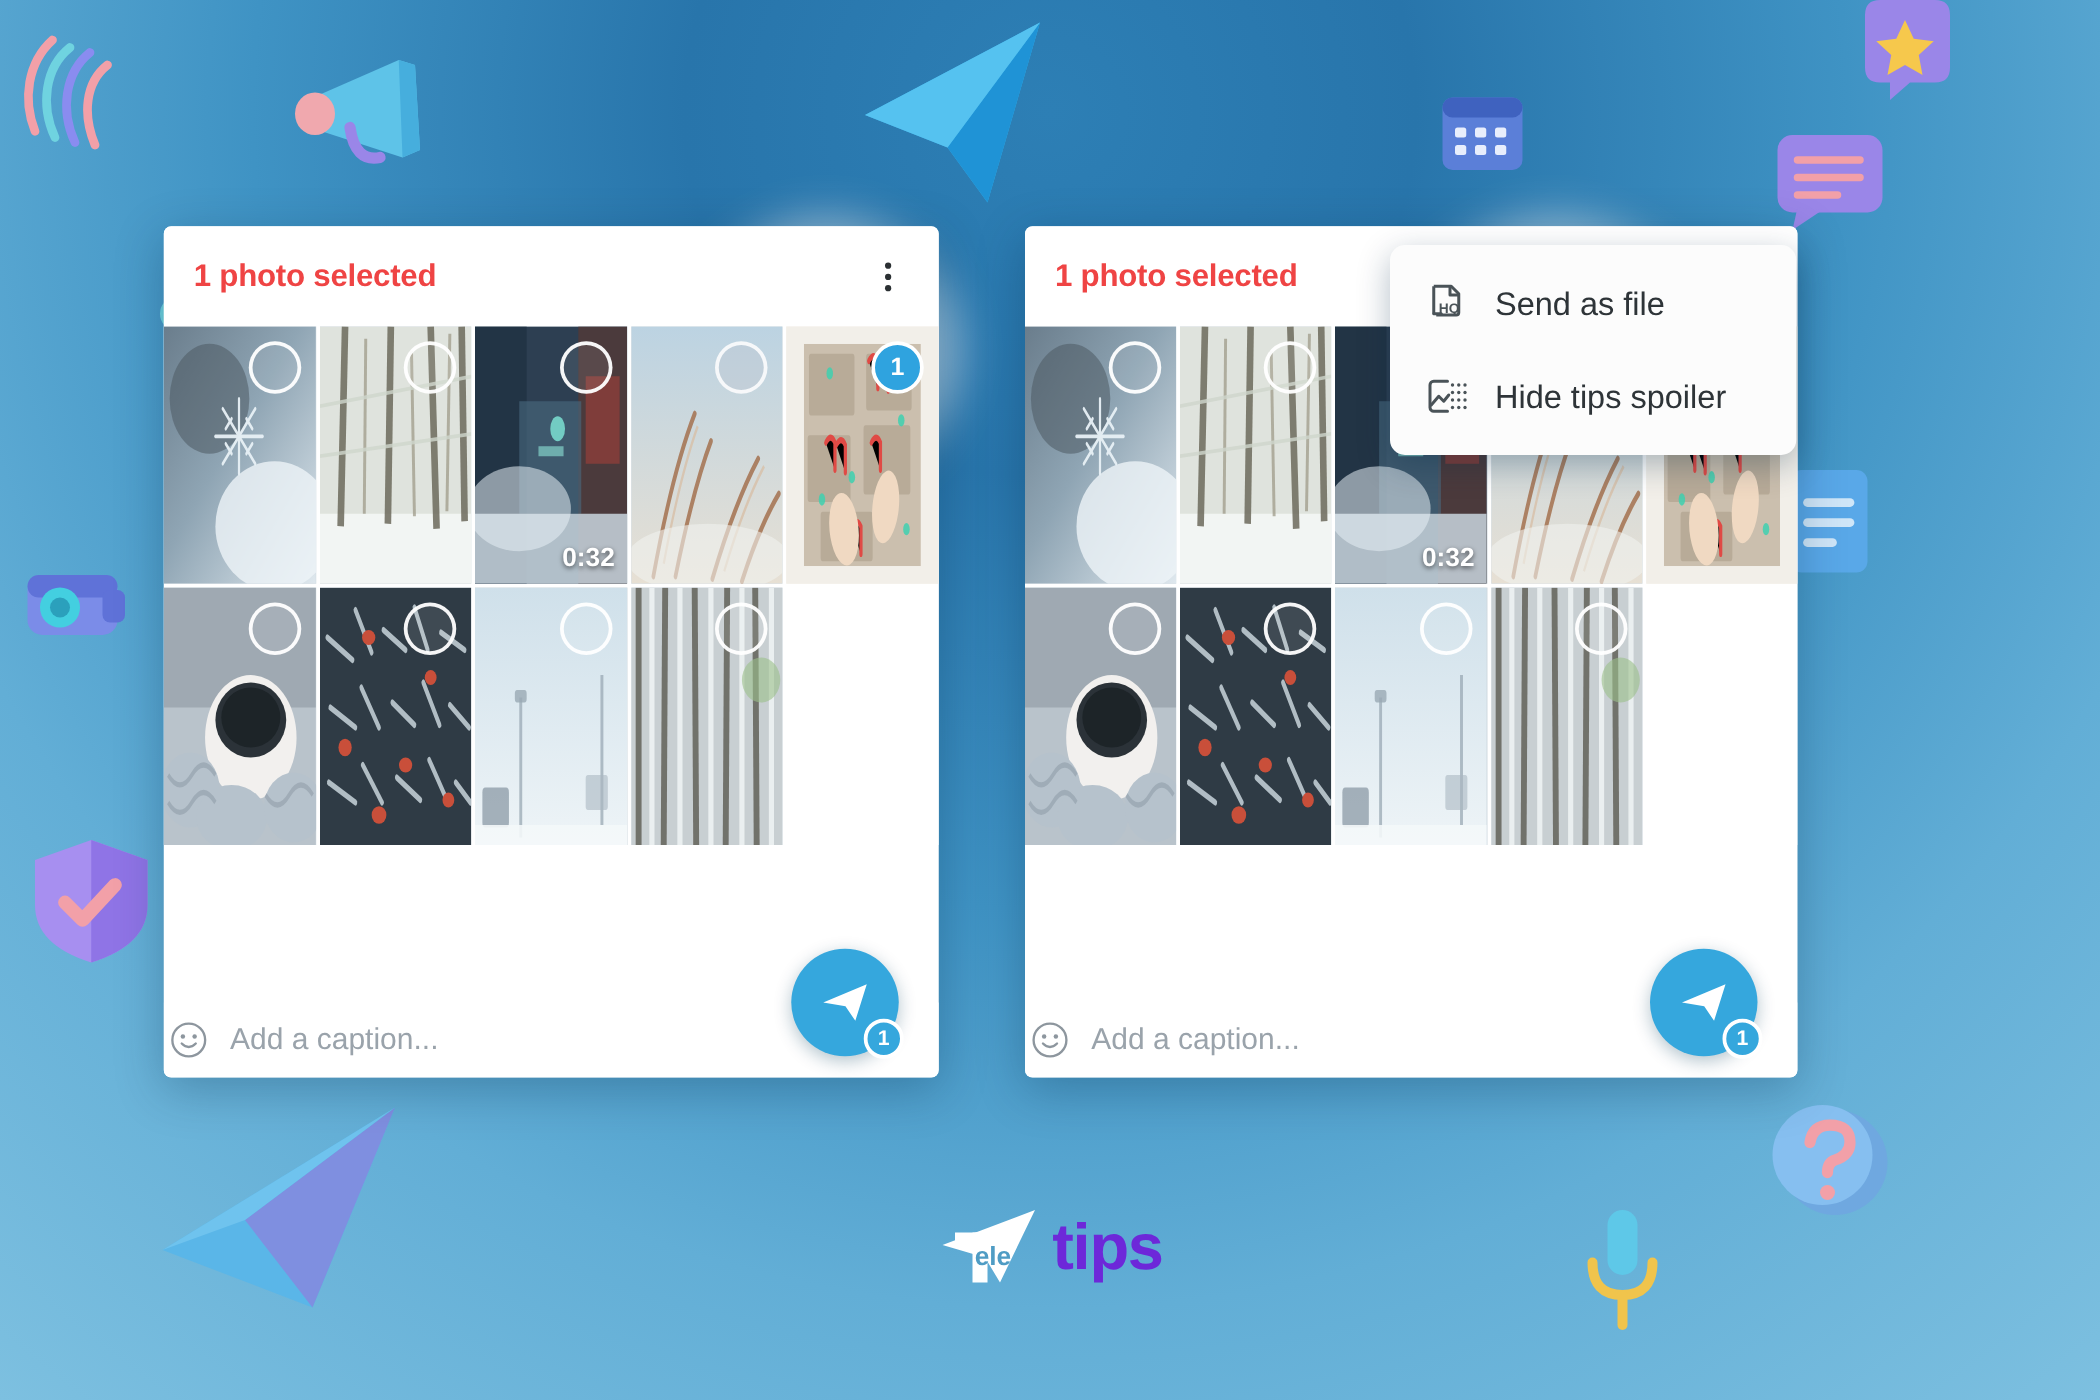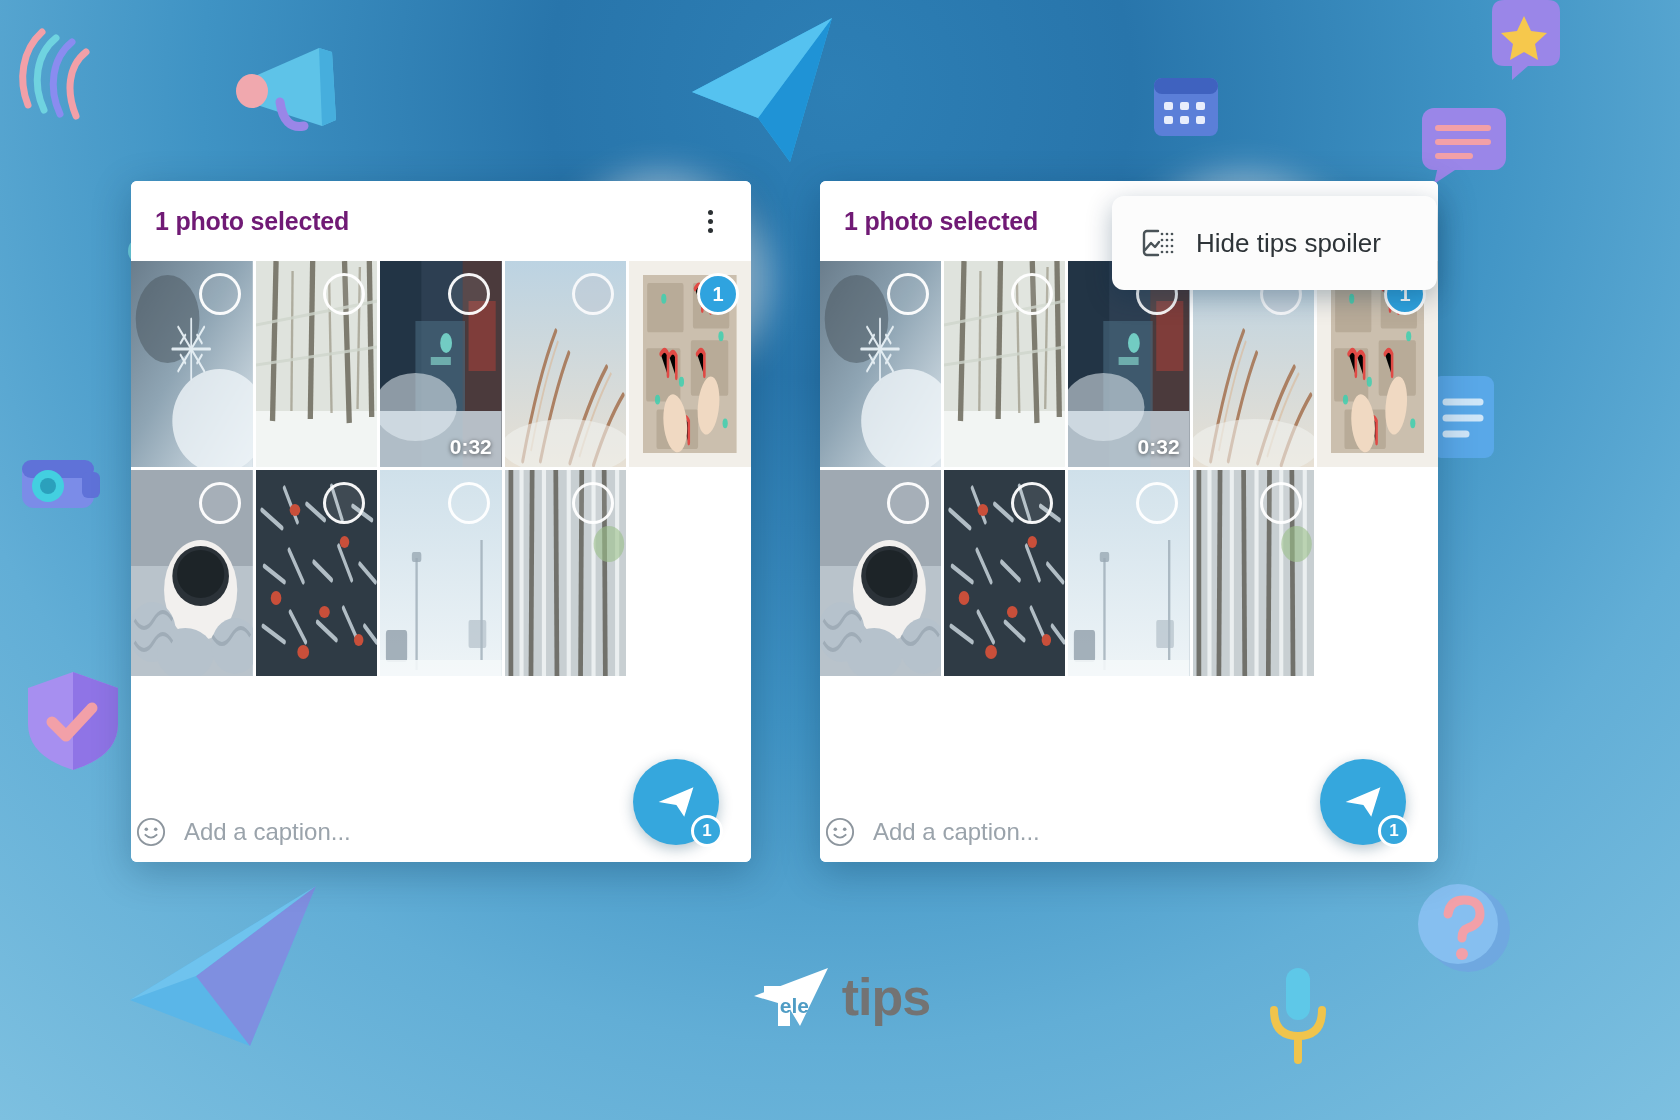--- a/index.html
+++ b/index.html
@@ -31,21 +31,21 @@
     display:flex;
     align-items:center;
     padding:0 24px;
     background:#fff;
     position:relative;
     z-index:3;
   }
   .panel-title {
     font-size:25px;
     font-weight:bold;
-    color:#701a75;
+    color:#ef4444;
     letter-spacing:-0.2px;
   }
   .kebab {
     margin-left:auto;
     width:34px; height:34px;
     display:flex; flex-direction:column;
     align-items:center; justify-content:center;
     gap:4px;
     cursor:pointer;
   }
@@ -157,25 +157,25 @@
     border-radius:50%;
     background:rgba(255,255,255,.55);
     filter:blur(18px);
     pointer-events:none;
   }
 
   
   .brand {
     position:absolute;
     left:0; right:0; bottom:92px;
-    display:flex; align-items:center; justify-content:center;
+    display:flex; align-items:flex-end; justify-content:center;
     gap:10px;
   }
   .brand-word {
-    font-size:52px; font-weight:bold; color:#737373; letter-spacing:-1px;
+    font-size:52px; font-weight:bold; color:#6d28d9; letter-spacing:-1px;
   }
   .brand-mark { position:relative; width:82px; height:62px; }
   .brand-ele {
     position:absolute; left:30px; top:28px;
     font-size:21px; font-weight:bold; color:#4f9cc4;
   }
 </style>
 </head>
 <body>
 
@@ -832,20 +832,30 @@
       <circle cx="16" cy="16" r="14" fill="none" stroke="#8d969e" stroke-width="2"></circle>
       <circle cx="11" cy="13" r="1.9" fill="#8d969e"></circle>
         <circle cx="21" cy="13" r="1.9" fill="#8d969e"></circle>
       <path d="M10 19 q6 6 12 0" fill="none" stroke="#8d969e" stroke-width="2" stroke-linecap="round"></path>
     </svg>
     <div class="caption-text">Add a caption...</div>
   </div>
 </div>
 
 <div class="ctx-menu">
+  <div class="ctx-item">
+    <svg class="ctx-ico" viewBox="0 0 36 36">
+      <path d="M9 4 h14 l6 6 v15 a2 2 0 0 1-2 2 H11" fill="none" stroke="#4a5358" stroke-width="2.4" stroke-linejoin="round"></path>
+      <path d="M22 4 v7 h7" fill="none" stroke="#4a5358" stroke-width="2.4" stroke-linejoin="round"></path>
+      <path d="M9 4 v22" fill="none" stroke="#4a5358" stroke-width="2.4"></path>
+      <path d="M9 26 h6" fill="none" stroke="#4a5358" stroke-width="2.4" stroke-linecap="round"></path>
+      <text x="13" y="25" font-family="Liberation Sans, sans-serif" font-size="11" font-weight="bold" fill="#4a5358">HQ</text>
+    </svg>
+    <div class="ctx-label">Send as file</div>
+  </div>
 
   <div class="ctx-item">
     <svg class="ctx-ico" viewBox="0 0 36 36">
       <path d="M20 6 H9 a3 3 0 0 0-3 3 v18 a3 3 0 0 0 3 3 h11" fill="none" stroke="#4a5358" stroke-width="2.4" stroke-linejoin="round" stroke-linecap="round"></path>
       <path d="M7 25 l6-7 4 4 4-5" fill="none" stroke="#4a5358" stroke-width="2.4" stroke-linecap="round" stroke-linejoin="round"></path>
       <g fill="#4a5358">
         <circle cx="24" cy="9" r="1.35"></circle>
           <circle cx="29" cy="9" r="1.35"></circle>
           <circle cx="34" cy="9" r="1.35"></circle>
         <circle cx="24" cy="15" r="1.35"></circle>

